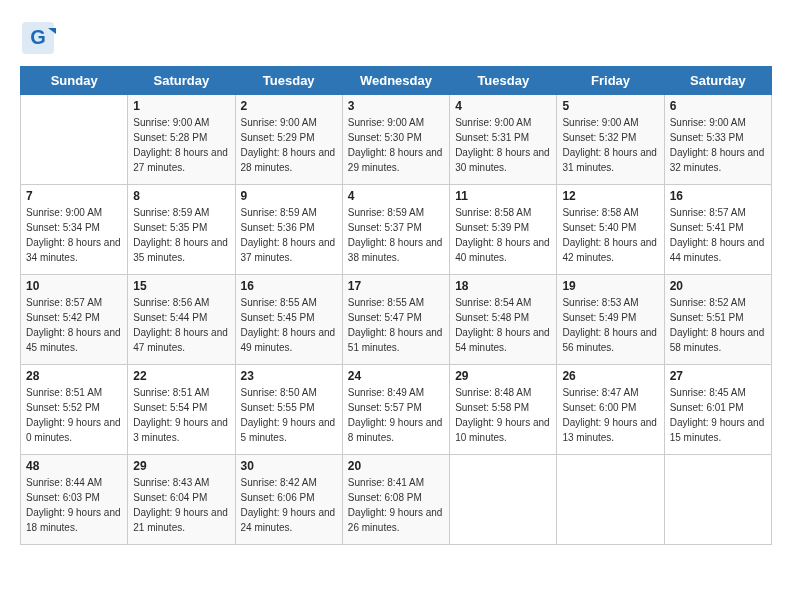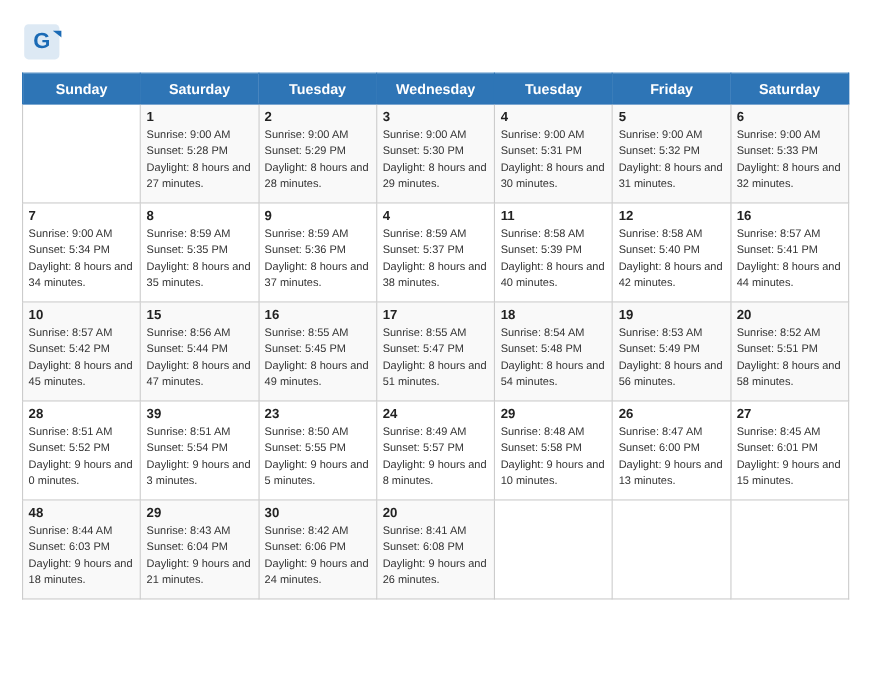--- a/index.html
+++ b/index.html
@@ -204,21 +204,21 @@
           <span class="day-number">20</span>
           <div class="day-info">Sunrise: 8:52 AM<br>Sunset: 5:51 PM<br>Daylight: 8 hours and 58 minutes.</div>
         </td>
       </tr>
       <tr>
         <td>
           <span class="day-number">28</span>
           <div class="day-info">Sunrise: 8:51 AM<br>Sunset: 5:52 PM<br>Daylight: 9 hours and 0 minutes.</div>
         </td>
         <td>
-          <span class="day-number">39</span>
+          <span class="day-number">22</span>
           <div class="day-info">Sunrise: 8:51 AM<br>Sunset: 5:54 PM<br>Daylight: 9 hours and 3 minutes.</div>
         </td>
         <td>
           <span class="day-number">23</span>
           <div class="day-info">Sunrise: 8:50 AM<br>Sunset: 5:55 PM<br>Daylight: 9 hours and 5 minutes.</div>
         </td>
         <td>
           <span class="day-number">24</span>
           <div class="day-info">Sunrise: 8:49 AM<br>Sunset: 5:57 PM<br>Daylight: 9 hours and 8 minutes.</div>
         </td>

